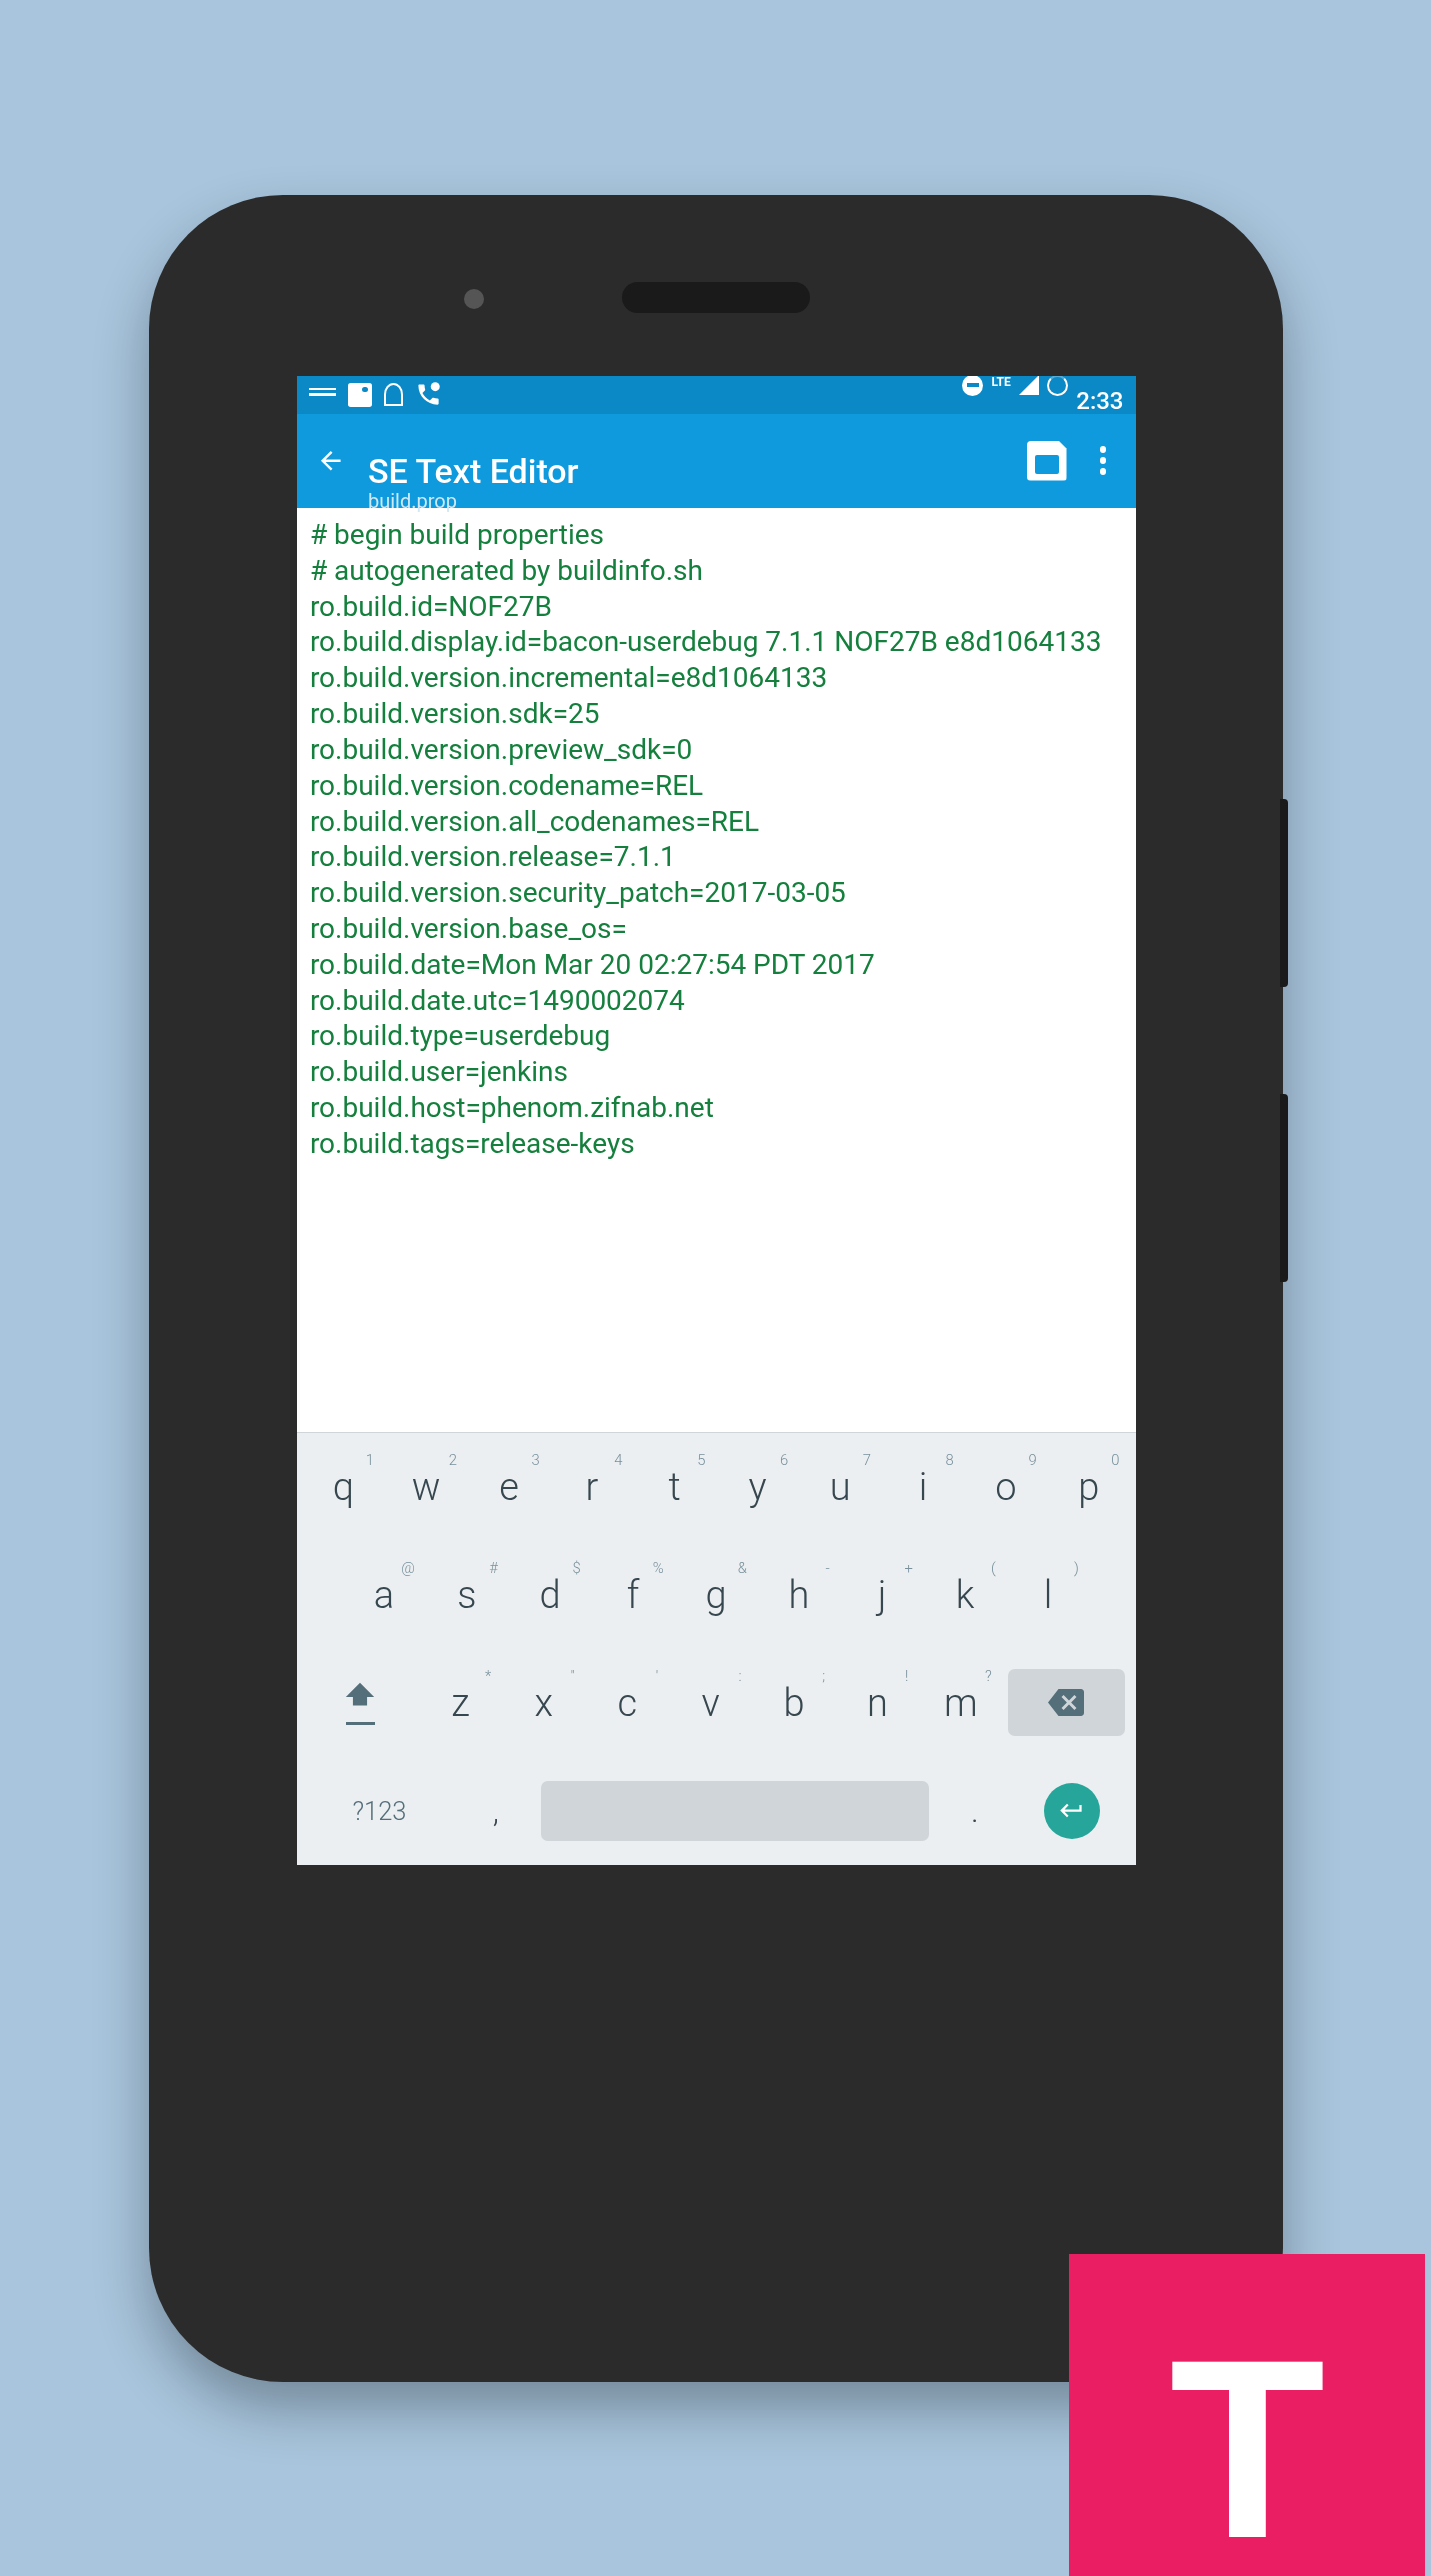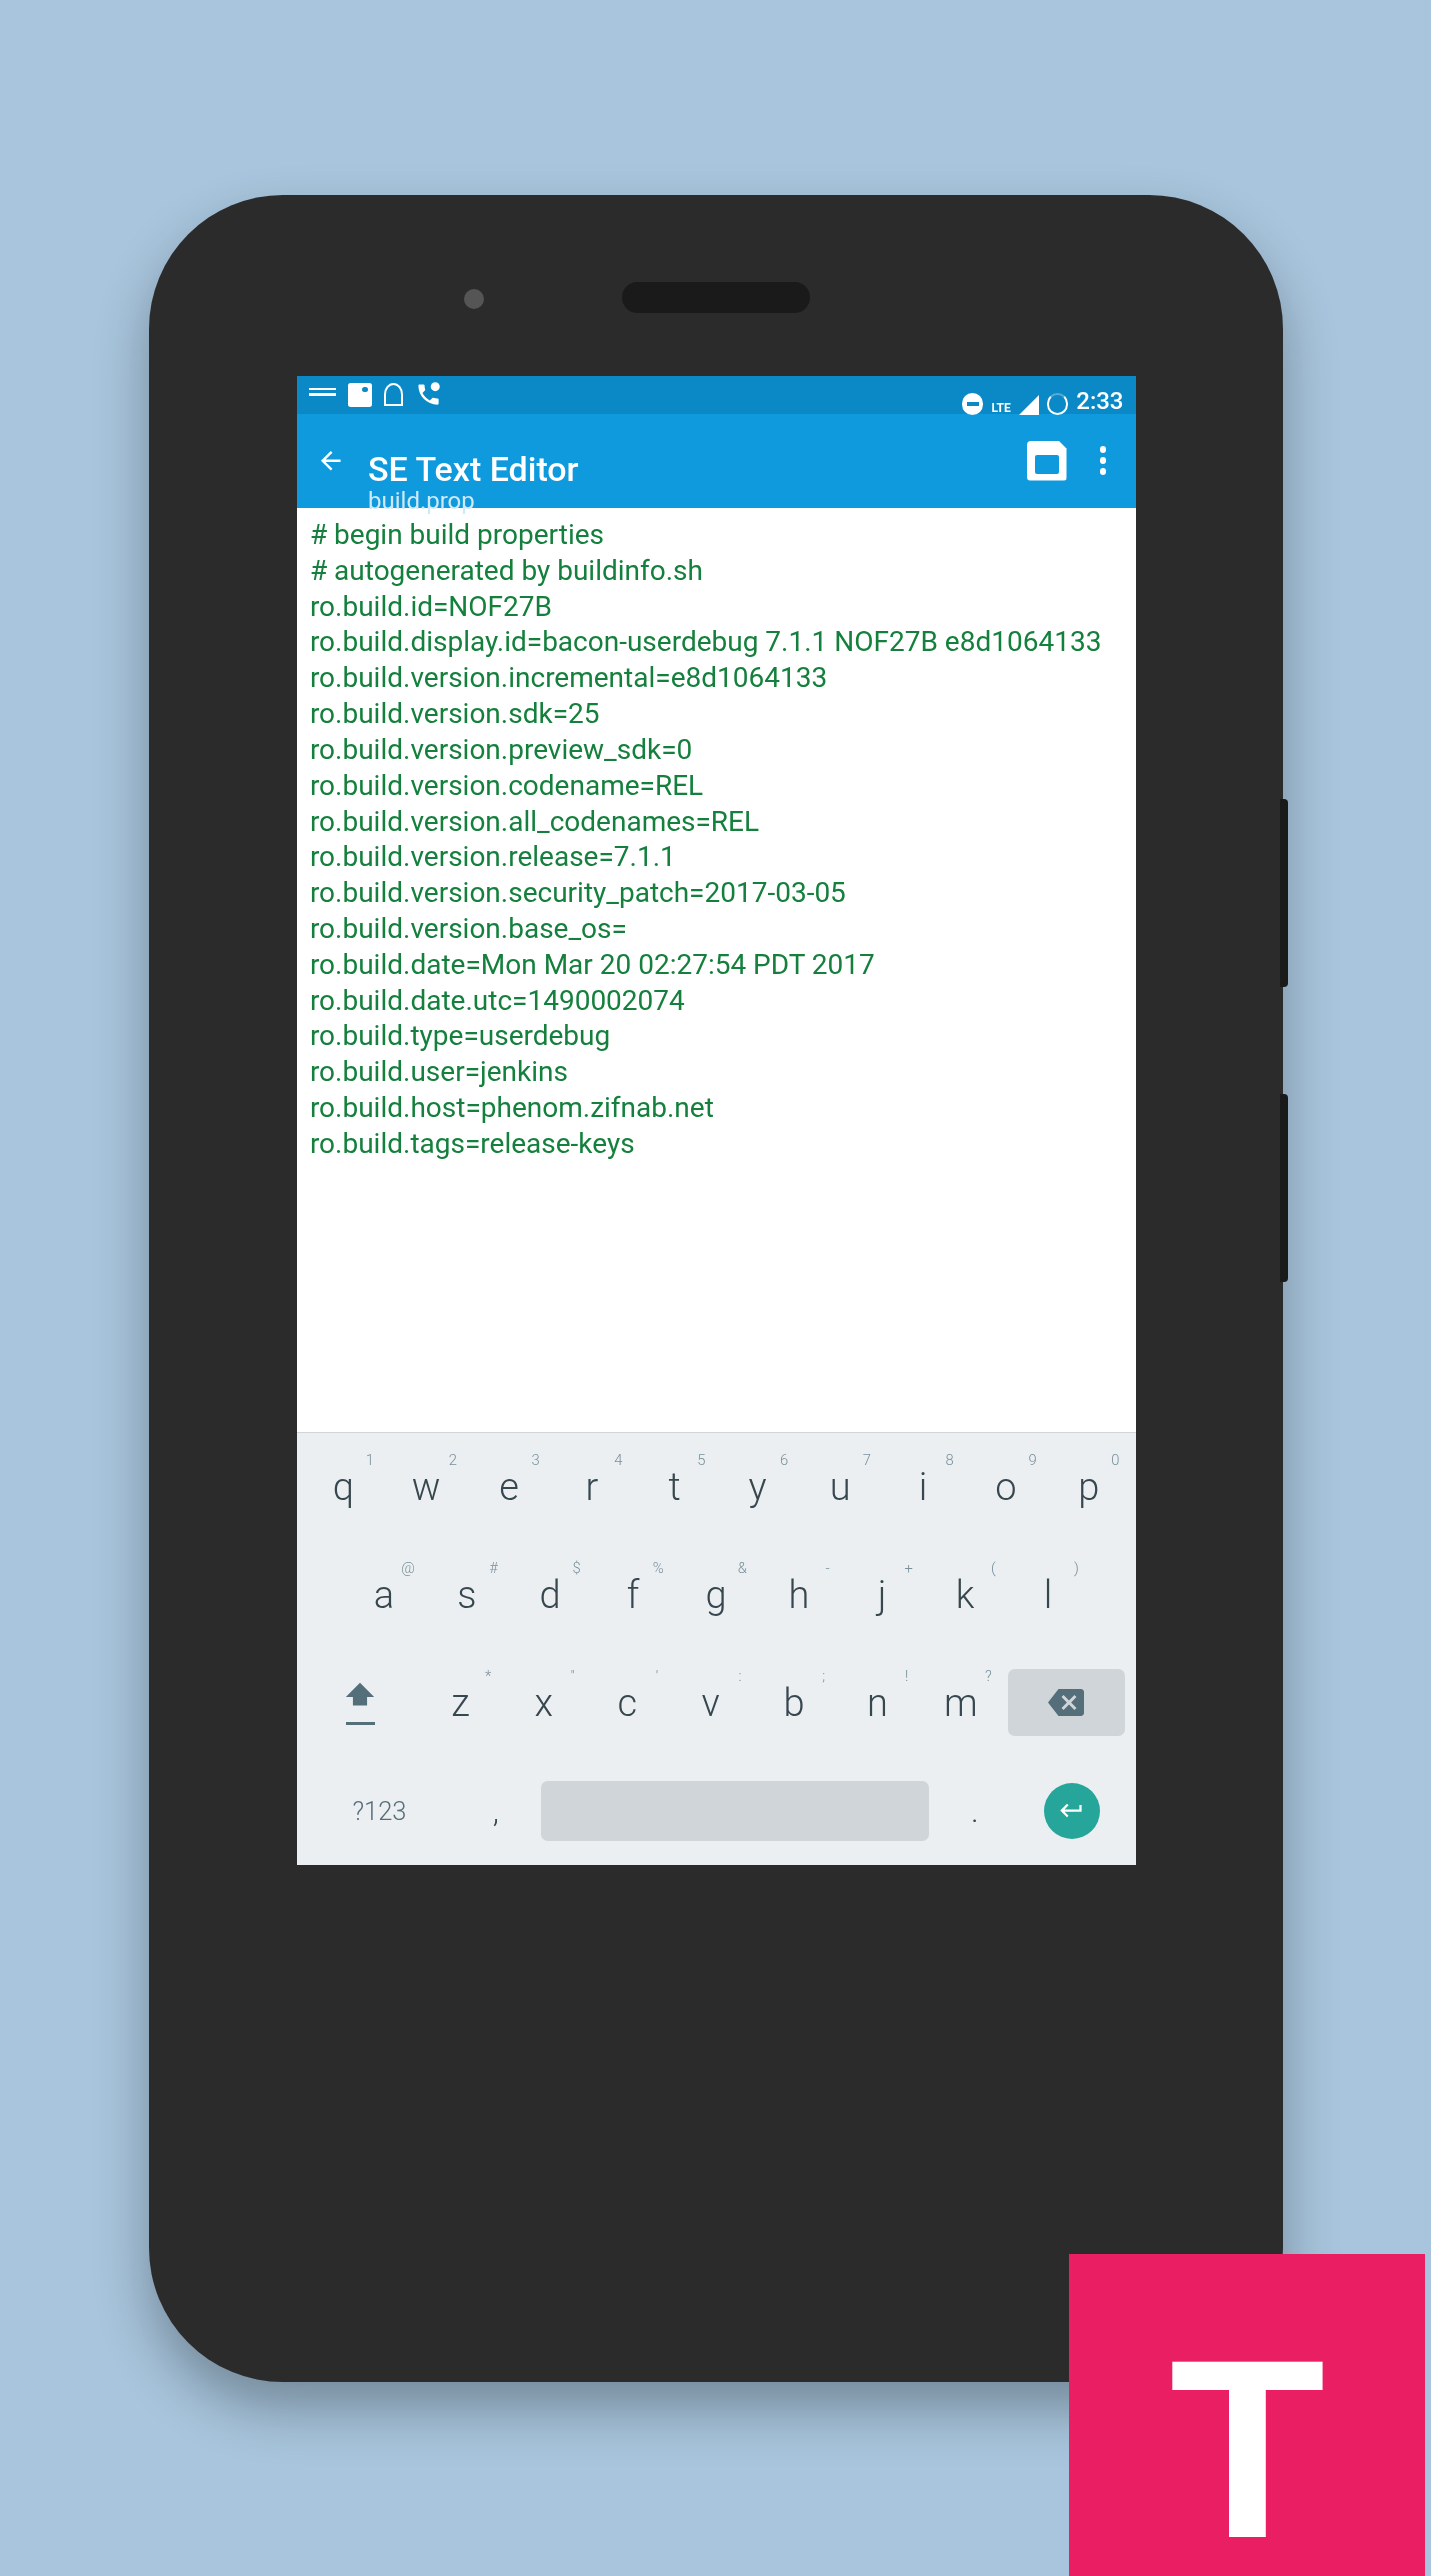--- a/index.html
+++ b/index.html
@@ -79,21 +79,21 @@
       justify-content: space-between;
       padding: 0 12px;
     }
     .status-left {
       display: flex;
       align-items: center;
       gap: 12px;
     }
     .status-right {
       display: flex;
-      align-items: flex-end;
+      align-items: flex-start;
       gap: 8px;
     }
     .keyboard-status-icon {
       width: 27px;
       height: 19px;
       background: linear-gradient(to bottom, 
         transparent 0, transparent 2.7px, 
         #fff 2.7px, #fff 5.4px, 
         transparent 5.4px, transparent 8px, 
         #fff 8px, #fff 10.7px, 
@@ -187,21 +187,21 @@
       margin-top: 44px;
     }
     .app-title {
       color: #fff;
       font-size: 34px;
       font-weight: 500;
       line-height: 1.1;
     }
     .app-subtitle {
       color: #cfe9f6;
-      font-size: 24px;
+      font-size: 20px;
       line-height: 1.1;
     }
     .save-icon {
       width: 40px;
       height: 40px;
       background: #fff;
       border-radius: 4px;
       position: relative;
       clip-path: polygon(0 0, 80% 0, 100% 20%, 100% 100%, 0 100%);
     }

